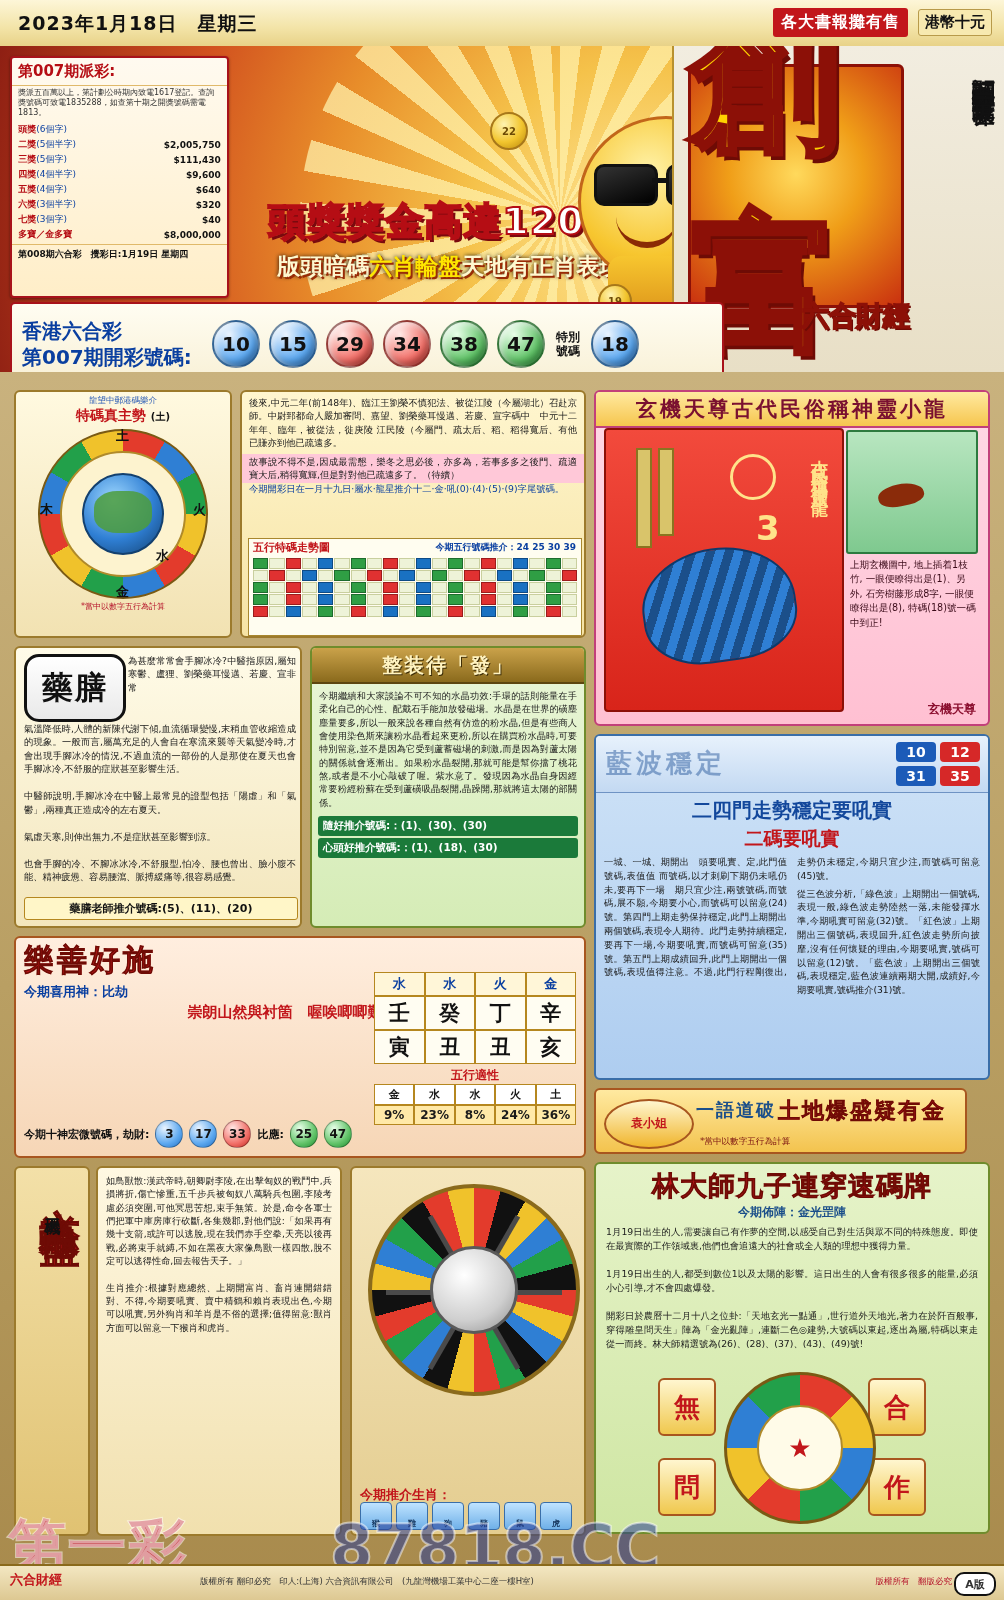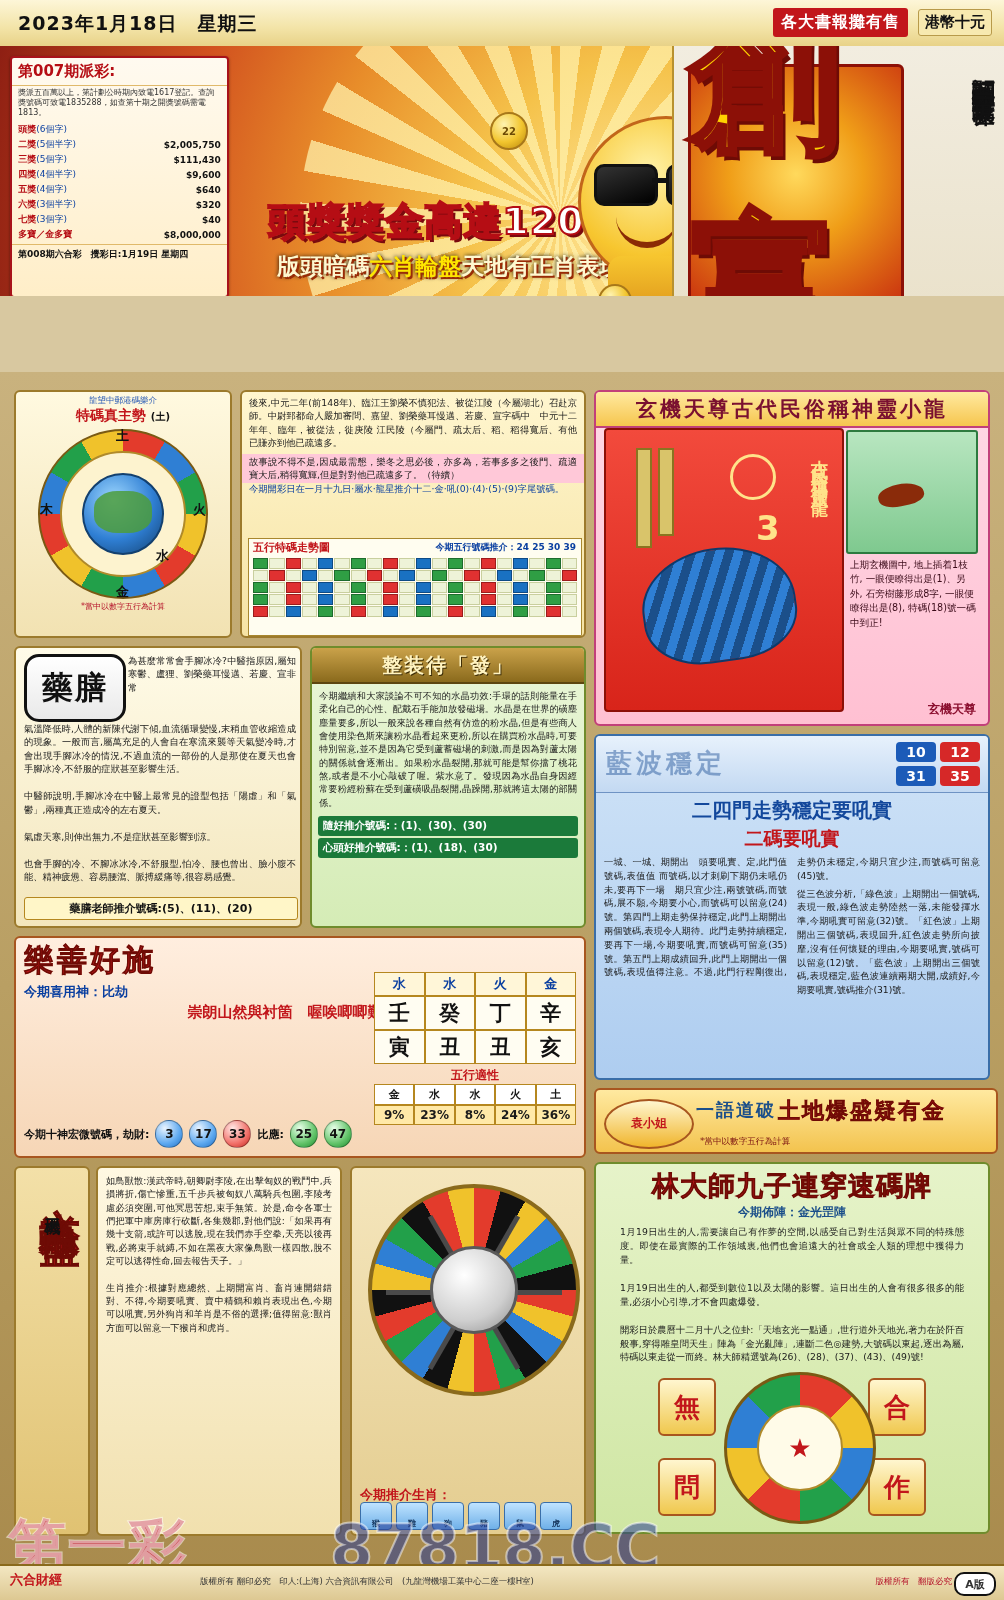--- a/index.html
+++ b/index.html
@@ -30,21 +30,21 @@
     padding:4px 8px;border-radius:3px;letter-spacing:1px;
   }
   .datebar .priceTag{
     position:absolute;right:12px;top:9px;
     font-size:15px;font-weight:bold;color:#111;background:#f7e9b0;
     border:1px solid #b89a4a;padding:3px 6px;border-radius:3px;
   }
 
   
   .masthead{
-    position:absolute;left:0;top:46px;width:1004px;height:250px;
+    position:absolute;left:0;top:46px;width:1004px;height:326px;
     background:
       radial-gradient(circle at 640px 190px,#ffe9a0 0%,#f5c24a 26%,#e88d2a 48%,#d2521f 70%,#8e1f13 100%);
     overflow:hidden;
   }
   .sunburst{
     position:absolute;left:300px;top:-90px;width:520px;height:520px;
     background:repeating-conic-gradient(from 0deg at 50% 50%,
       rgba(255,240,170,.75) 0deg 7deg, rgba(255,170,40,0) 7deg 14deg);
     border-radius:50%;
   }
@@ -326,38 +326,38 @@
     flex:1;text-align:center;font-size:13px;font-weight:bold;color:#0a3fa0;border:1px solid #b5871f;background:#fff6d8;padding:2px 0;
   }
   .bazi .bcell{
     flex:1;text-align:center;font-size:21px;font-weight:bold;color:#111;border:1px solid #b5871f;background:#fffdf2;padding:2px 0;
   }
   .bazi .title5{text-align:center;font-size:12px;font-weight:bold;color:#c2161b;margin-top:3px;}
   .bazi .pcell{flex:1;text-align:center;font-size:11px;font-weight:bold;border:1px solid #b5871f;background:#fff;padding:2px 0;}
   .bazi .ecell{flex:1;text-align:center;font-size:12px;font-weight:bold;border:1px solid #b5871f;background:#ffe9a8;padding:2px 0;}
 
   
-  #p-lady{left:594px;top:716px;width:404px;height:66px;background:linear-gradient(180deg,#ffe9a0,#f3c34e);border:2px solid #a8561f;}
+  #p-lady{left:594px;top:716px;width:373px;height:66px;background:linear-gradient(180deg,#ffe9a0,#f3c34e);border:2px solid #a8561f;}
   #p-lady .badge{
     position:absolute;left:8px;top:9px;width:86px;height:46px;border-radius:50%;
     background:linear-gradient(180deg,#fff6cf,#f0b52c);border:2px solid #a8561f;
     display:flex;align-items:center;justify-content:center;font-size:12px;font-weight:bold;color:#c2161b;text-align:center;line-height:1.1;
   }
   #p-lady .ph{position:absolute;left:100px;top:8px;font-size:18px;font-weight:bold;color:#1b4f8a;letter-spacing:2px;}
   #p-lady .main{position:absolute;left:182px;top:6px;font-size:22px;font-weight:bold;color:#c2161b;letter-spacing:2px;-webkit-text-stroke:.5px #6e0b05;}
   #p-lady .note{position:absolute;left:104px;bottom:4px;font-size:8.6px;color:#7a1010;}
 
   
   #p-master{left:594px;top:790px;width:396px;height:372px;background:linear-gradient(180deg,#e6f3c9,#cfe6a3);border:2px solid #6f8c2c;}
   #p-master .mt{
     text-align:center;font-size:27px;font-weight:bold;color:#c2161b;padding:4px 0 0;letter-spacing:1px;
     -webkit-text-stroke:.7px #6e0b05;
   }
   #p-master .mt2{text-align:center;font-size:12px;font-weight:bold;color:#1b4f8a;}
-  #p-master .txt{padding:4px 24px;font-size:9.3px;line-height:1.5;text-align:justify;}
+  #p-master .txt{padding:4px 10px;font-size:9.3px;line-height:1.5;text-align:justify;}
   #p-master .wheel2{
     position:absolute;left:128px;bottom:8px;width:146px;height:146px;border-radius:50%;
     background:conic-gradient(#e33b2c 0 45deg,#f0c22b 45deg 90deg,#2f7fd4 90deg 135deg,#22a04a 135deg 180deg,
       #e33b2c 180deg 225deg,#f0c22b 225deg 270deg,#2f7fd4 270deg 315deg,#22a04a 315deg 360deg);
     border:3px solid #7a5a14;
   }
   #p-master .wheel2 .inner{position:absolute;inset:30px;border-radius:50%;background:#fffbe8;border:2px solid #b08a2a;
     display:flex;align-items:center;justify-content:center;font-size:26px;color:#c2161b;}
   .cornerWord{
     position:absolute;width:54px;height:54px;border-radius:6px;

